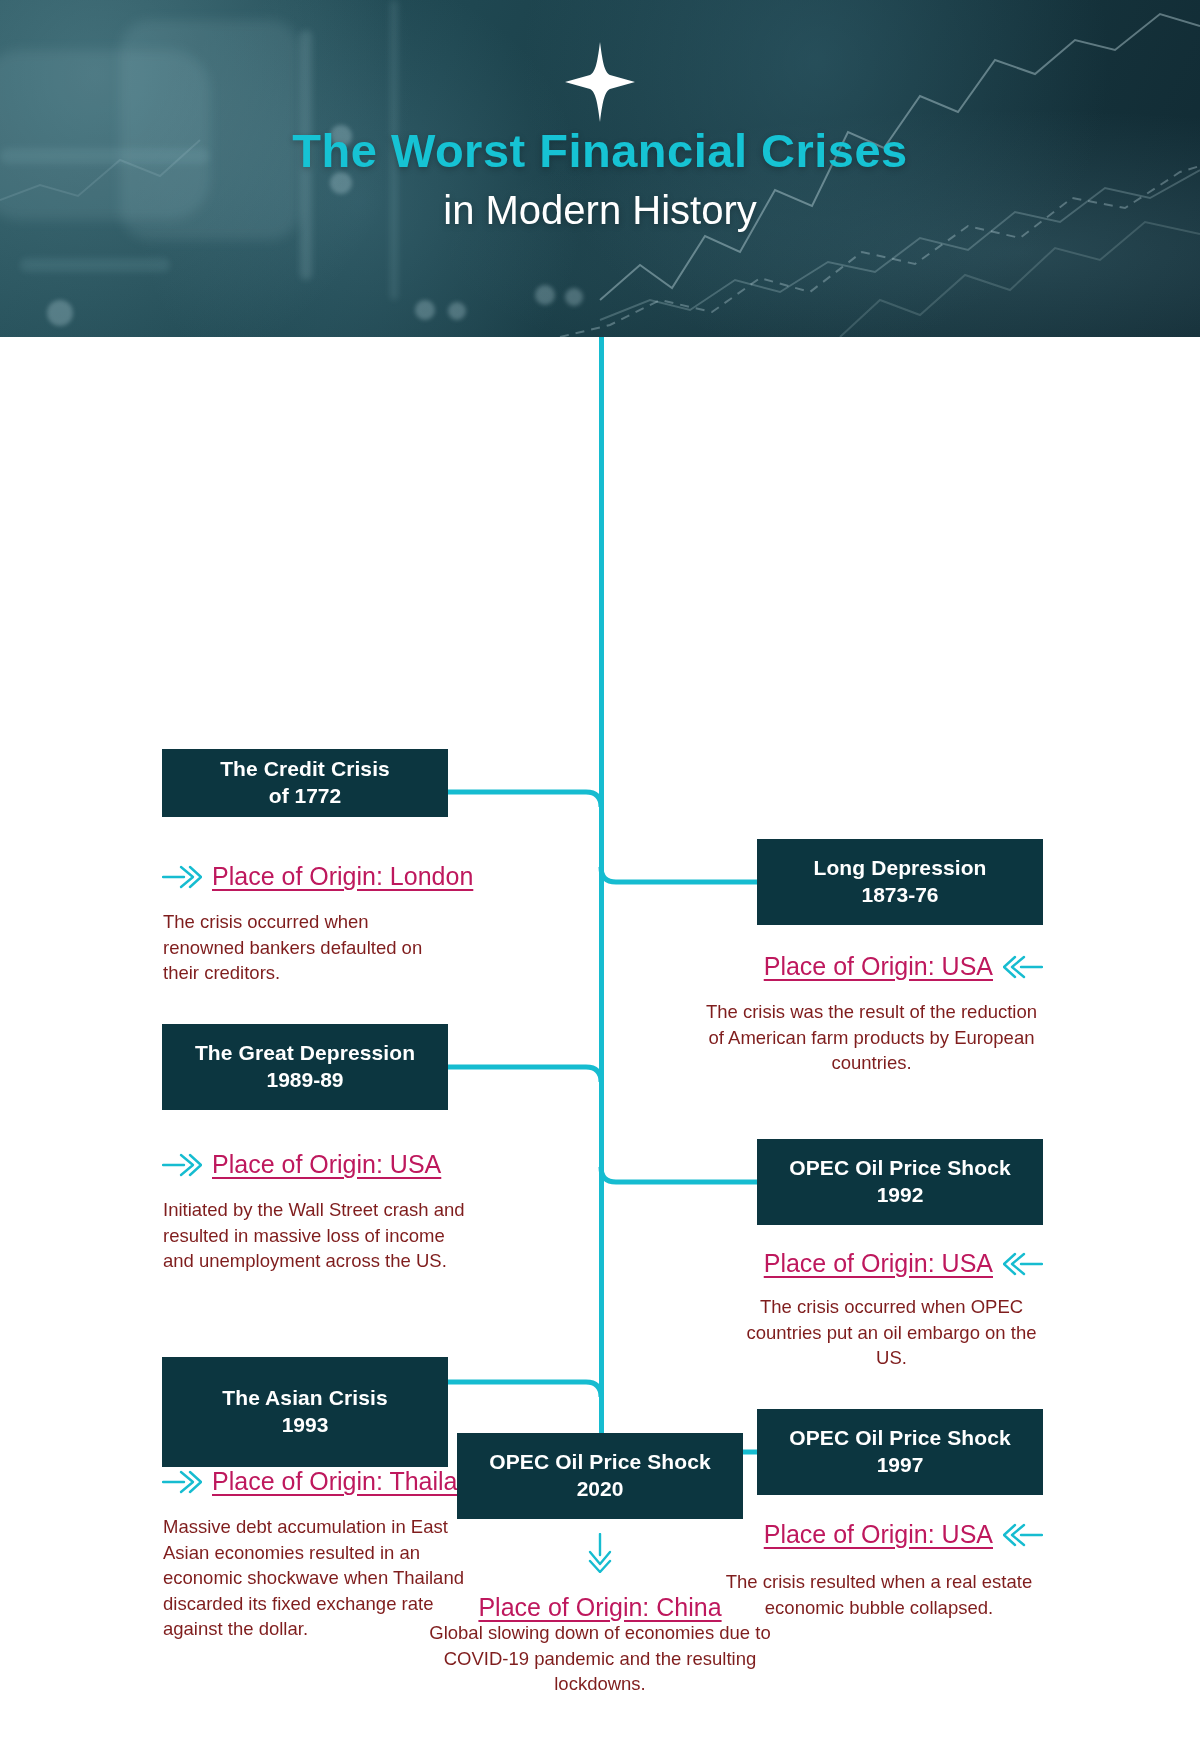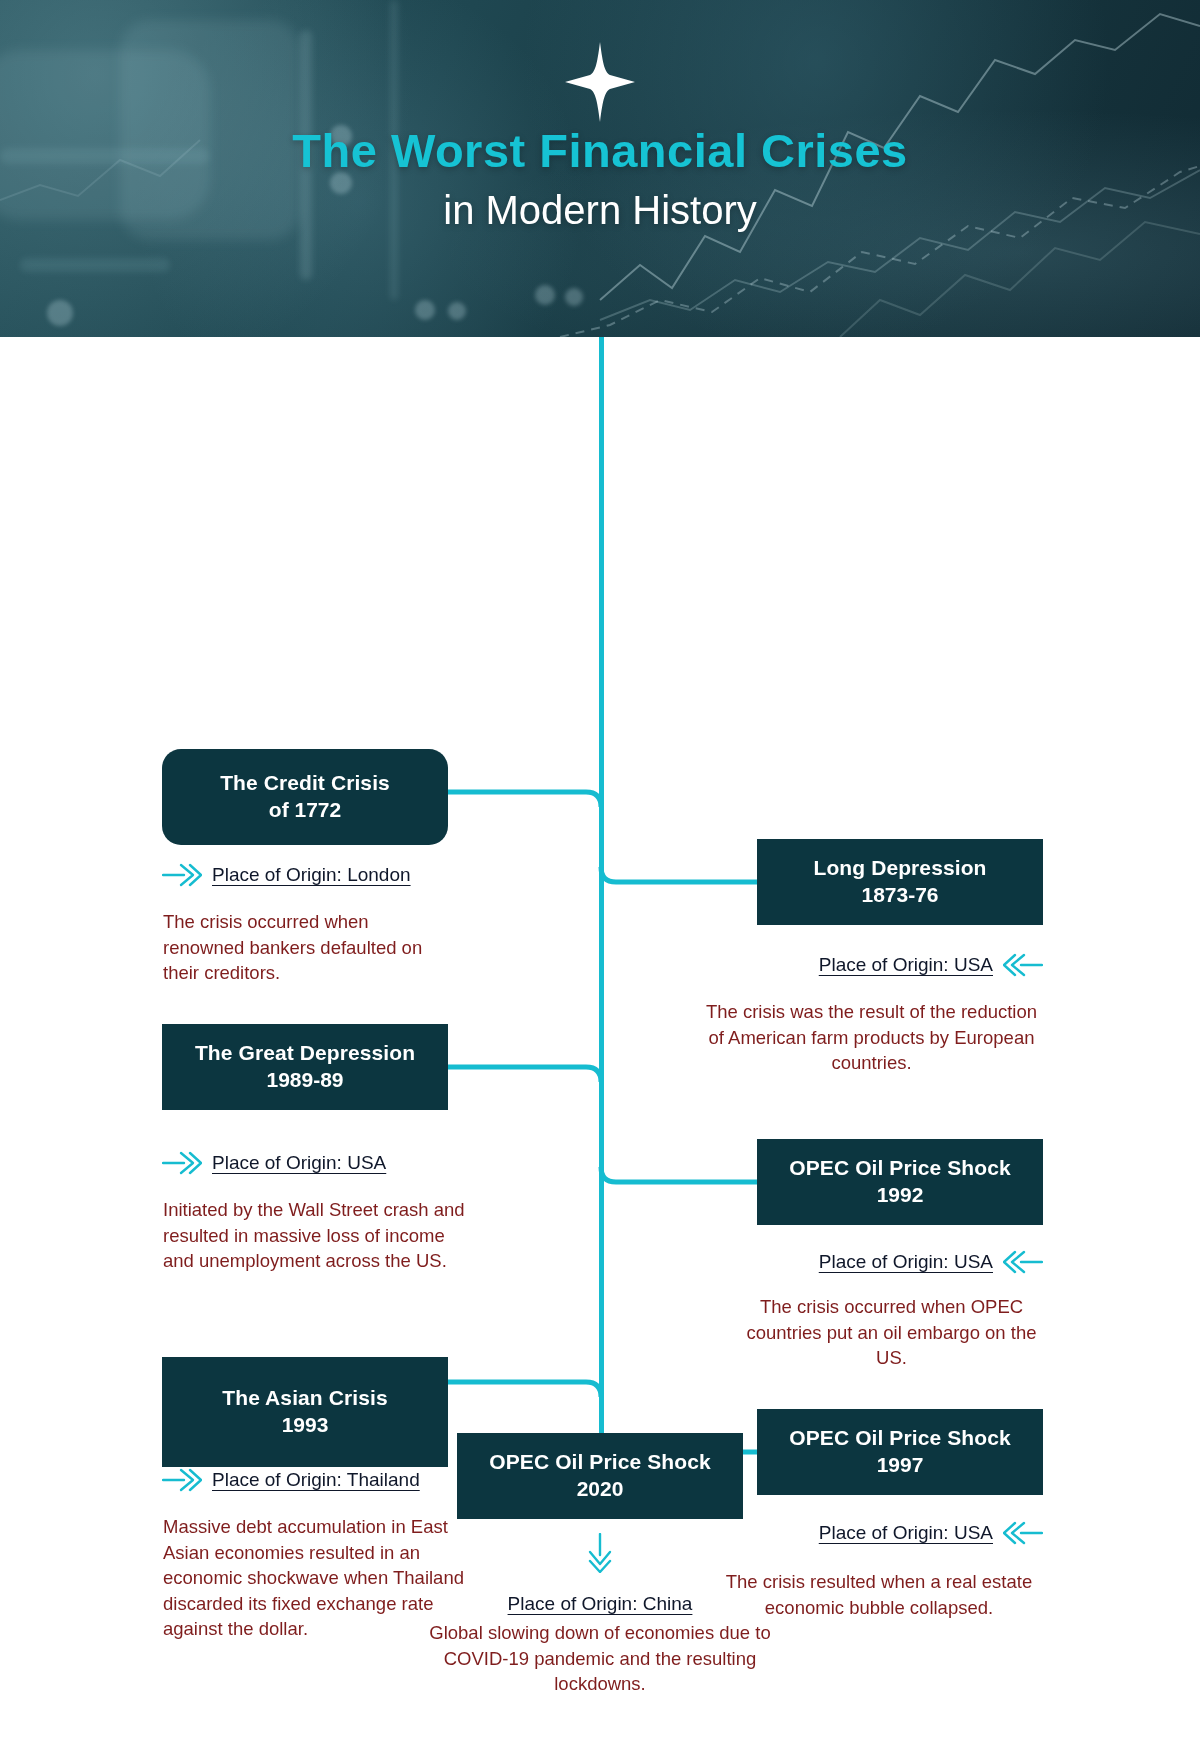--- a/index.html
+++ b/index.html
@@ -127,22 +127,22 @@
 
   
   .origin {
     position: absolute;
     display: flex;
     align-items: center;
     gap: 10px;
   }
   .origin.right-align { justify-content: flex-end; }
   .origin-text {
-    font-size: 19px;
-    color: #0f172a;
+    font-size: 25px;
+    color: #be185d;
     text-decoration: underline;
     text-underline-offset: 4px;
     white-space: nowrap;
   }
   .origin-arrow { flex: 0 0 auto; line-height: 0; }
 
   
   .desc {
     position: absolute;
     font-size: 18.5px;
@@ -204,21 +204,21 @@
 
     <path d="M448 730 H586 Q601 730 601 745" fill="none" stroke="#16bcd0" stroke-width="5"></path>
 
     <path d="M757 845 H616 Q601 845 601 830" fill="none" stroke="#16bcd0" stroke-width="5"></path>
 
     <path d="M448 1045 H586 Q601 1045 601 1060" fill="none" stroke="#16bcd0" stroke-width="5"></path>
 
     <path d="M757 1115 H616 Q601 1115 601 1100" fill="none" stroke="#16bcd0" stroke-width="5"></path>
   </svg>
 
-  <div class="card" style="left:162px; top:412px; width:286px; height:96px;border-radius:19px;">
+  <div class="card" style="left:162px; top:412px; width:286px; height:68px;">
     <div class="card-title">The Credit Crisis</div>
     <div class="card-year">of 1772</div>
   </div>
   <div class="origin" style="left:162px; top:525px; width:330px;">
     <span class="origin-arrow">
       <svg width="40" height="26" viewBox="0 0 40 26">
         <path d="M1 13 H22" stroke="#16bcd0" stroke-width="2.4" fill="none" stroke-linecap="round"></path>
         <path d="M19 3 L31 13 L19 23" stroke="#16bcd0" stroke-width="2.4" fill="none" stroke-linecap="round" stroke-linejoin="round"></path>
         <path d="M28 3 L39 13 L28 23" stroke="#16bcd0" stroke-width="2.4" fill="none" stroke-linecap="round" stroke-linejoin="round"></path>
       </svg>

